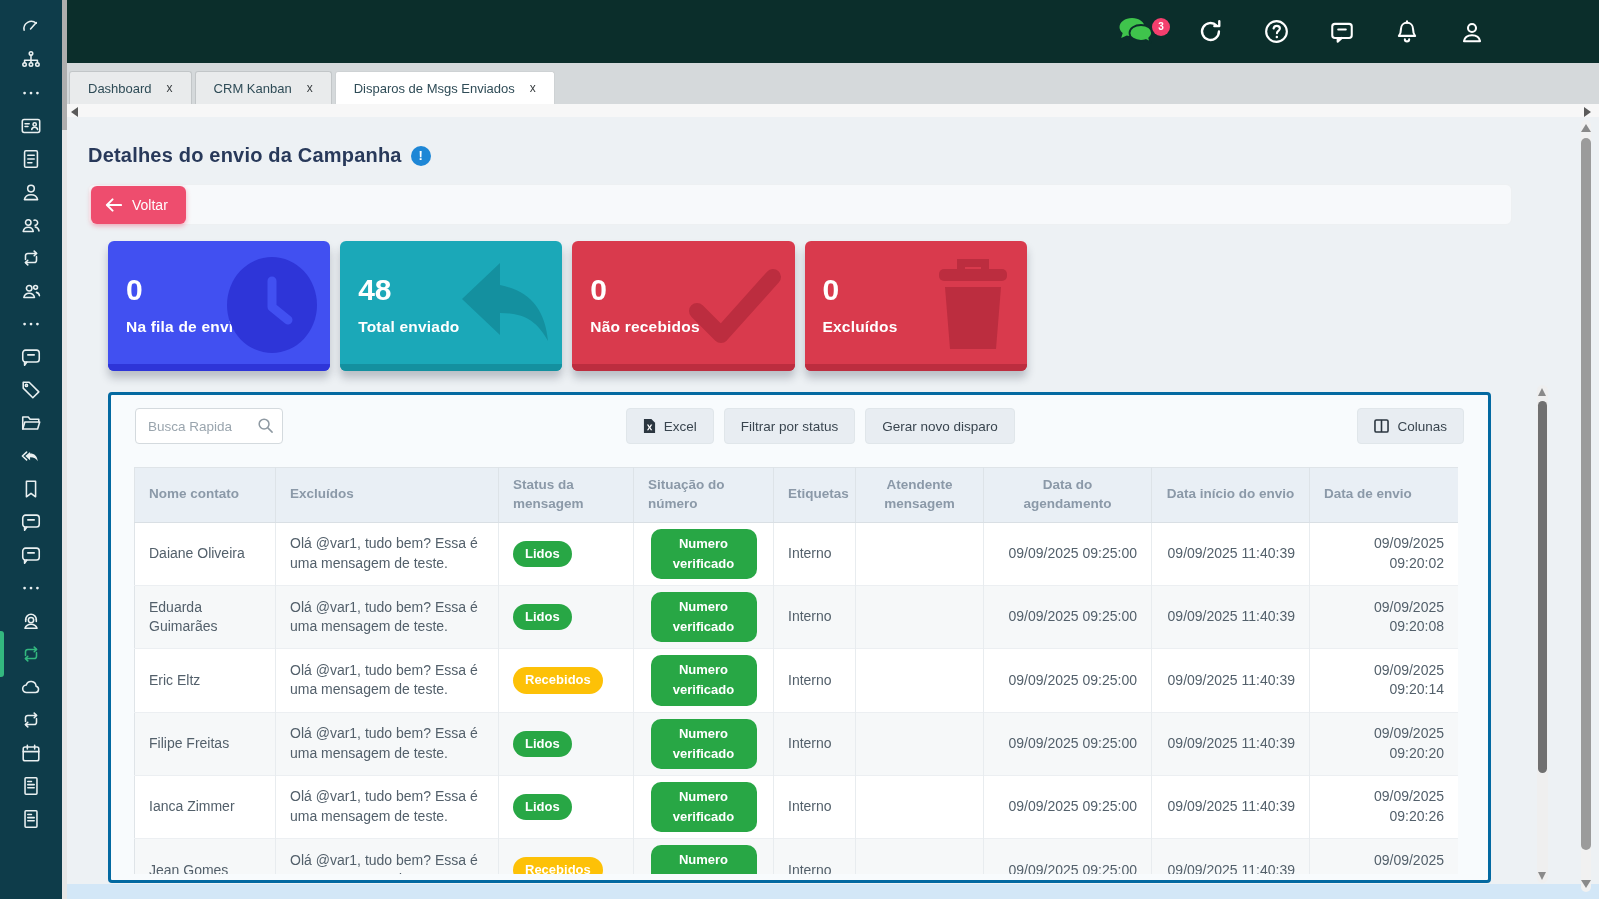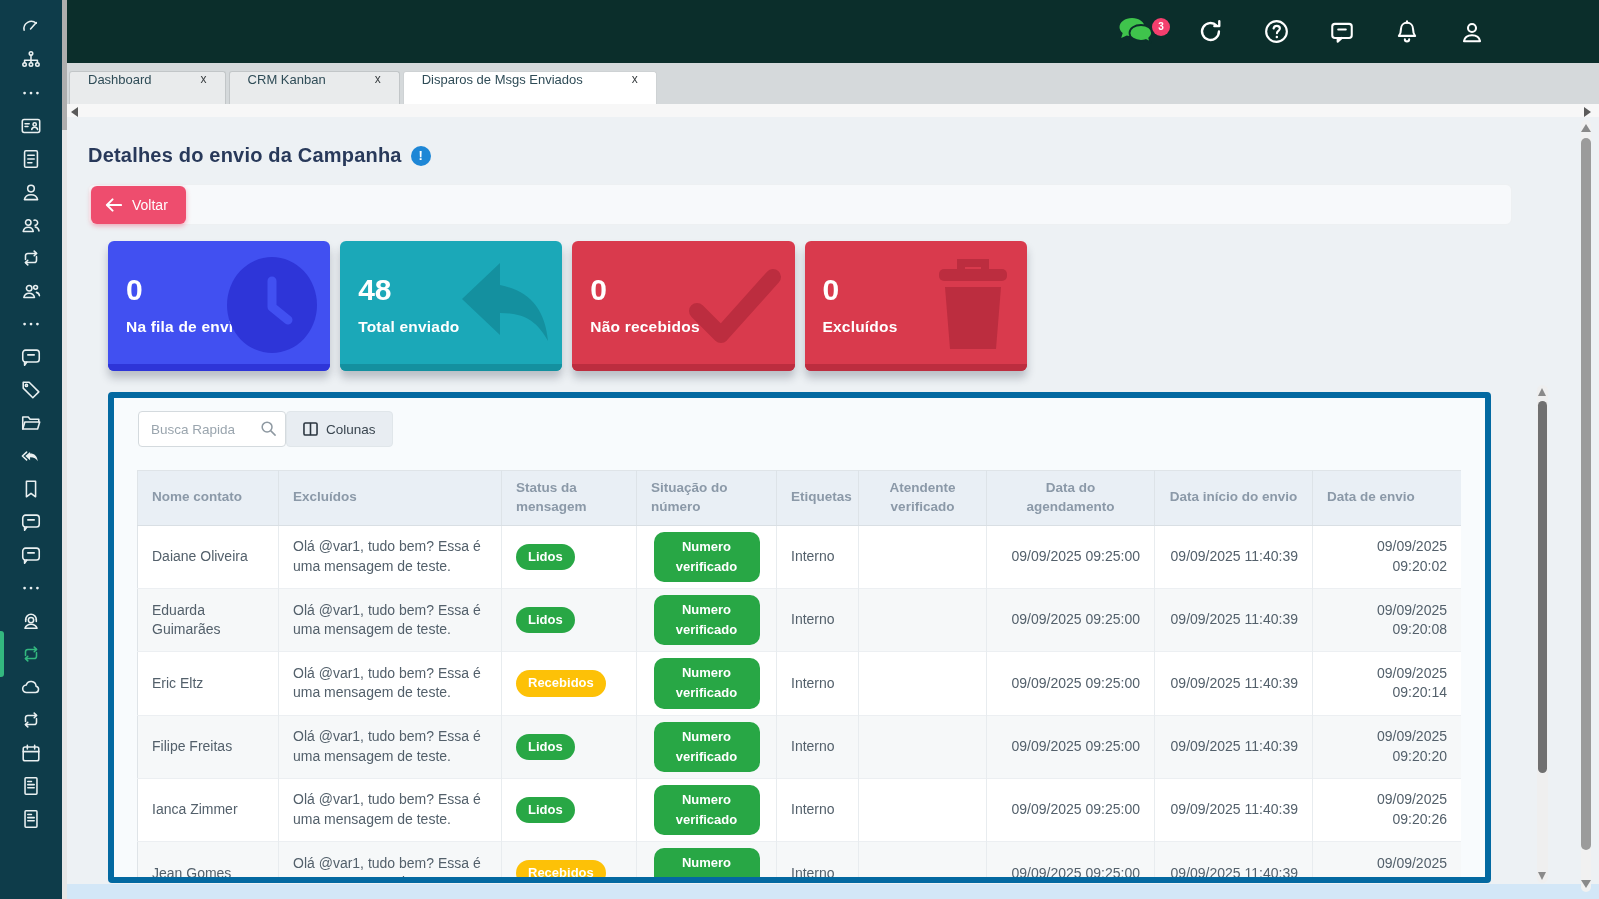--- a/index.html
+++ b/index.html
@@ -21,23 +21,23 @@
   .topbar { position:absolute; left:67px; top:0; width:1532px; height:63px; background:#0b2e2b;
             display:flex; align-items:center; justify-content:flex-end; gap:39px; padding-right:114px; }
   .top-icon { position:relative; display:flex; align-items:center; cursor:pointer; }
   .chat-badge { position:absolute; right:-12px; top:2px; width:18px; height:18px; border-radius:50%;
                 background:#f43f6e; color:#fff; font-size:10px; font-weight:bold;
                 display:flex; align-items:center; justify-content:center; }
 
   
   .tabbar { position:absolute; left:67px; top:63px; width:1532px; height:41px; background:#d5d9db;
             display:flex; align-items:flex-end; padding-left:2px; gap:3px; }
-  .tab { height:33px; display:flex; padding:0 18px; background:#e9ebec;
+  .tab { height:33px; display:flex; align-items:center; padding:0 18px; background:#e9ebec;
          border:1px solid #c2c6c8; border-bottom:none; border-radius:3px 3px 0 0;
-         font-size:13px; color:#2f4c57; cursor:pointer; white-space:nowrap;gap:34px; }
+         font-size:13px; color:#2f4c57; cursor:pointer; white-space:nowrap; }
   .tab.active { background:#ffffff; border-color:#ced2d4; }
   .tab .close { margin-left:15px; font-size:12px; color:#3a3f42; }
 
   
   .hscroll-top { position:absolute; left:67px; top:104px; width:1532px; height:13px; background:#f7f7f7; }
   .arr { position:absolute; width:0; height:0; }
   .arr-left  { left:4px; top:3px; border-top:5px solid transparent; border-bottom:5px solid transparent; border-right:7px solid #5a5a5a; }
   .arr-right { right:8px; top:3px; border-top:5px solid transparent; border-bottom:5px solid transparent; border-left:7px solid #5a5a5a; }
 
   
@@ -57,21 +57,21 @@
   
   .cards-row { margin:16px 0 0 41px; width:1383px; display:grid; grid-template-columns:repeat(6,1fr); gap:10px; }
   .card { position:relative; height:130px; border-radius:6px; color:#fff; overflow:hidden;
           box-shadow:0 7px 9px rgba(30,40,60,.25); cursor:default; }
   .card .num { position:absolute; left:18px; top:32px; font-size:30px; font-weight:bold; }
   .card .lbl { position:absolute; left:18px; top:77px; font-size:15.5px; font-weight:bold; letter-spacing:.2px; }
   .card .strip { position:absolute; left:0; bottom:0; width:100%; height:7px; }
   .card .cicon { position:absolute; right:10px; top:14px; }
 
   
-  .panel { margin:21px 0 0 41px; width:1383px; height:491px; background:#f8fbfd; border:6px solid #0369a1; border-radius:4px; }
+  .panel { margin:21px 0 0 41px; width:1383px; height:491px; background:#f8fbfd; border:3px solid #0369a1; border-radius:4px; }
   .toolbar { display:flex; align-items:center; padding:13px 24px 0 24px; }
   .search-box { position:relative; width:148px; }
   .search-box input { width:148px; height:36px; border:1px solid #d4dade; border-radius:4px; background:#fff;
                       padding:0 30px 0 12px; font-size:13.5px; color:#55606a; font-family:inherit; }
   .search-box input::placeholder { color:#9aa5ae; }
   .search-box svg { position:absolute; right:9px; top:9px; }
   .btn-group-center { flex:1; display:flex; justify-content:center; gap:10px; }
   .tbtn { height:36px; padding:0 16px; background:#e8edf2; border:1px solid #e0e6ea; border-radius:4px;
           font-size:13.5px; color:#39454f; font-family:inherit; display:flex; align-items:center; gap:8px; cursor:pointer; }
 
@@ -399,39 +399,54 @@
 
     <div class="panel">
       <div class="toolbar">
         <div class="search-box">
           <input type="text" placeholder="Busca Rapida" style="">
           <svg width="17" height="17" viewBox="0 0 18 18">
             <circle cx="7.5" cy="7.5" r="5.2" stroke="#8e99a2" stroke-width="1.6" fill="none"></circle>
             <path d="M11.5 11.5L16 16" stroke="#8e99a2" stroke-width="1.6" stroke-linecap="round"></path>
           </svg>
         </div>
+        <div class="btn-group-center">
+          <button class="tbtn">
+            <svg width="13" height="16" viewBox="0 0 14 17">
+              <path d="M1 1h8l4 4v11H1z" fill="#2b3640"></path>
+              <path d="M4.2 7l2 3-2 3h1.7l1.2-2 1.2 2H10l-2-3 2-3H8.3L7.1 9 5.9 7z" fill="#fff"></path>
+            </svg>
+            <span>Excel</span>
+          </button>
+          <button class="tbtn">
+            <span>Filtrar por status</span>
+          </button>
+          <button class="tbtn">
+            <span>Gerar novo disparo</span>
+          </button>
+        </div>
         <button class="tbtn">
           <svg width="15" height="14" viewBox="0 0 16 15">
             <rect x="1" y="1" width="14" height="13" rx="1.5" fill="none" stroke="#2b3640" stroke-width="1.7"></rect>
             <path d="M8 1v13" stroke="#2b3640" stroke-width="1.7"></path>
           </svg>
           <span>Colunas</span>
         </button>
       </div>
 
       <div class="table-clip">
         <table>
           <thead>
               <tr>
                 <th style="width: 141px;">Nome contato</th>
                 <th style="width: 223px;">Excluídos</th>
                 <th style="width: 135px;">Status da mensagem</th>
                 <th style="width: 140px;">Situação do número</th>
                 <th style="width: 82px;">Etiquetas</th>
-                <th class="center" style="width: 128px;">Atendente verificado</th>
+                <th class="center" style="width: 128px;">Atendente mensagem</th>
                 <th class="center" style="width: 168px;">Data do agendamento</th>
                 <th class="center" style="width: 158px;">Data início do envio</th>
                 <th style="width: 149px;">Data de envio</th>
               </tr>
             </thead>
           <tbody>
               <tr>
                 <td>Daiane Oliveira</td>
                 <td>Olá @var1, tudo bem? Essa é uma mensagem de teste.</td>
                 <td><span class="pill" style="background: rgb(40, 167, 69);">Lidos</span></td>

